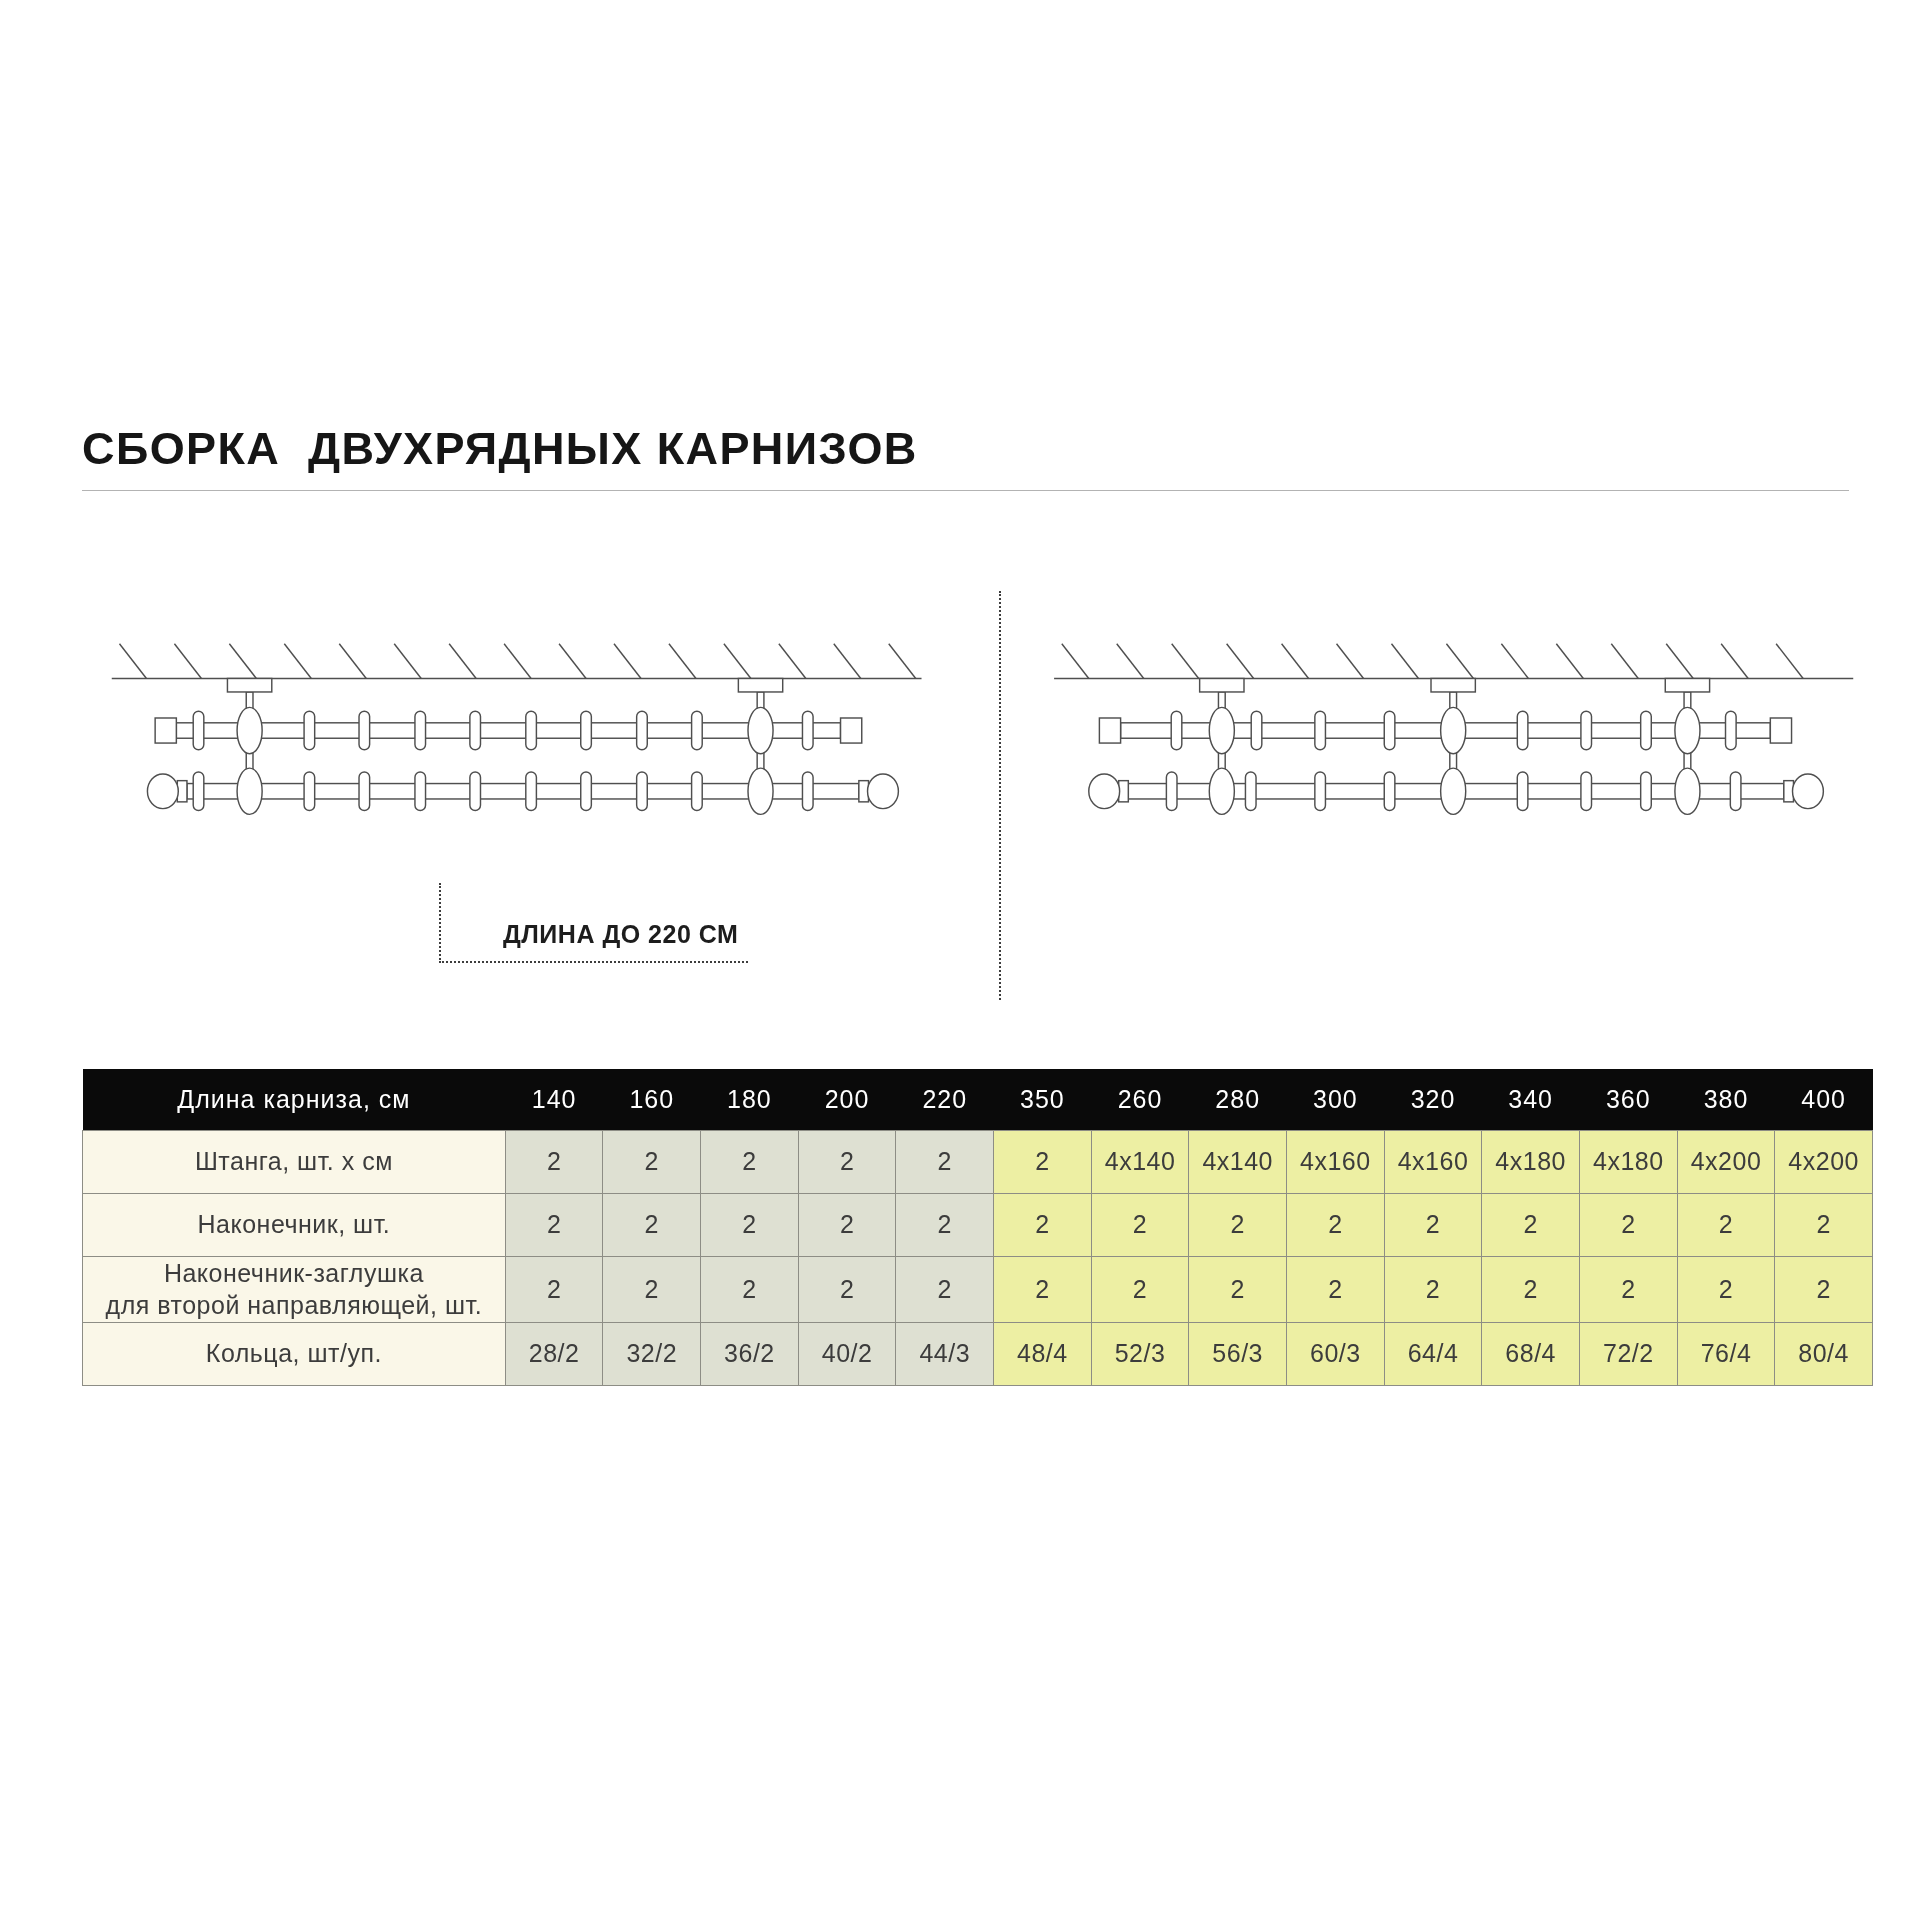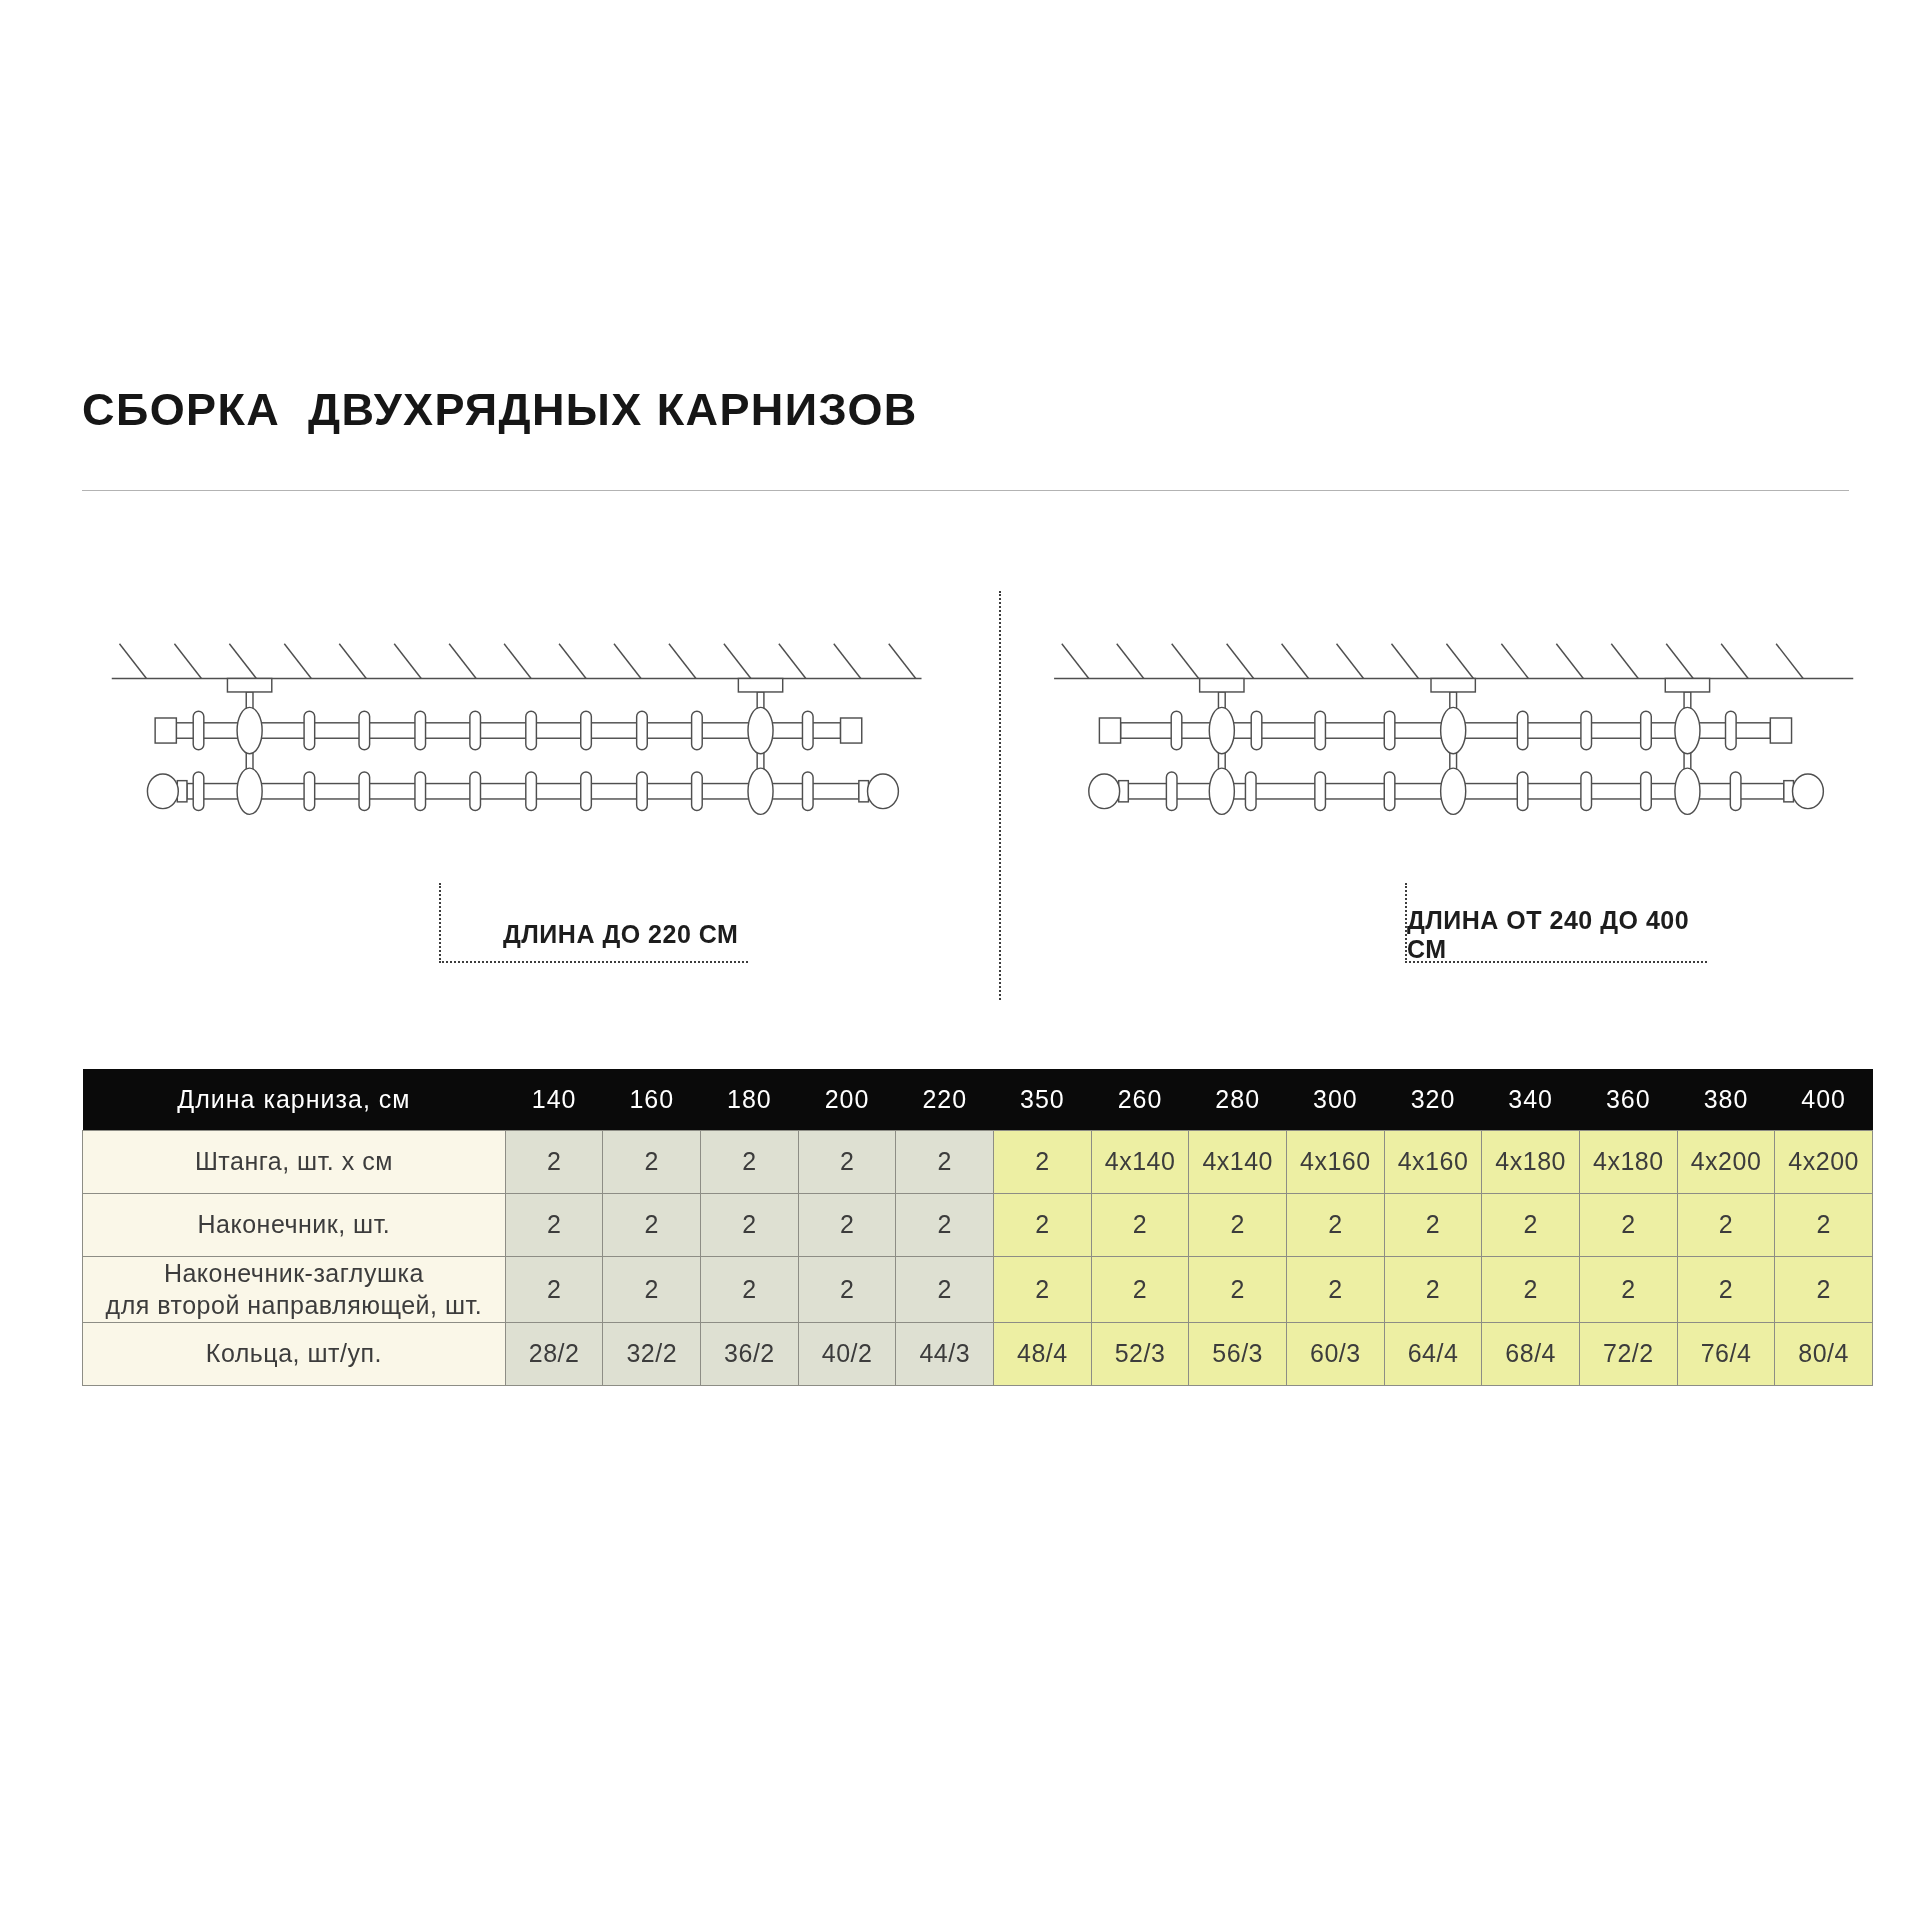--- a/index.html
+++ b/index.html
@@ -1,18 +1,18 @@
 <!DOCTYPE html>
 <html style="--title-text: #161616; --rule-line: #b3b3b3; --divider-dot: #3d3d3d; --diagram-line: #4f4f4f; --dim-label-text: #1d1d1d; --header-bg: #0a0a0a; --header-text: #ffffff; --label-column-bg: #faf7e8; --short-group-bg: #dee0d2; --long-group-bg: #edefa3; --grid-line: #8d8d85; --body-text: #3c3c3c;"><head>
 <meta charset="utf-8">
 <style>
   html,body{margin:0;padding:0;background:#fff;}
   .page{position:relative;width:1931px;height:1931px;background:#fff;overflow:hidden;
         font-family:"Liberation Sans",sans-serif;}
-  .title{position:absolute;left:82px;top:384px;font-size:45px;font-weight:bold;
+  .title{position:absolute;left:82px;top:423px;font-size:45px;font-weight:bold;
          letter-spacing:1.4px;color:var(--title-text);white-space:pre;}
   .title-rule{position:absolute;left:82px;top:490px;width:1767px;height:0;
               border-top:1px solid var(--rule-line);}
   .divider{position:absolute;left:999px;top:591px;height:409px;width:0;
            border-left:2.9px dotted var(--divider-dot);}
   svg.diag{position:absolute;width:830px;height:241px;}
   #diagLeft{left:92px;top:584px;}
   #diagRight{left:1043px;top:584px;}
   .diag *{stroke:var(--diagram-line);stroke-width:1.5;fill:#fff;}
   .diag line{fill:none;}
@@ -153,23 +153,20 @@
       <ellipse cx="425" cy="152" rx="13" ry="24"></ellipse>
       <ellipse cx="425" cy="215" rx="13" ry="24"></ellipse>
       <ellipse cx="668" cy="152" rx="13" ry="24"></ellipse>
       <ellipse cx="668" cy="215" rx="13" ry="24"></ellipse>
     </svg>
 
   <div class="dim-box" id="dimLeft">
     <span>ДЛИНА ДО 220 СМ</span>
   </div>
 
-  <div class="dim-box" id="dimRight">
-    <span>ДЛИНА ОТ 240 ДО 400 СМ</span>
-  </div>
 
   <table class="specs">
     <thead>
         <tr>
           <th class="lbl">Длина карниза, см</th>
           <th>140</th>
           <th>160</th>
           <th>180</th>
           <th>200</th>
           <th>220</th>

